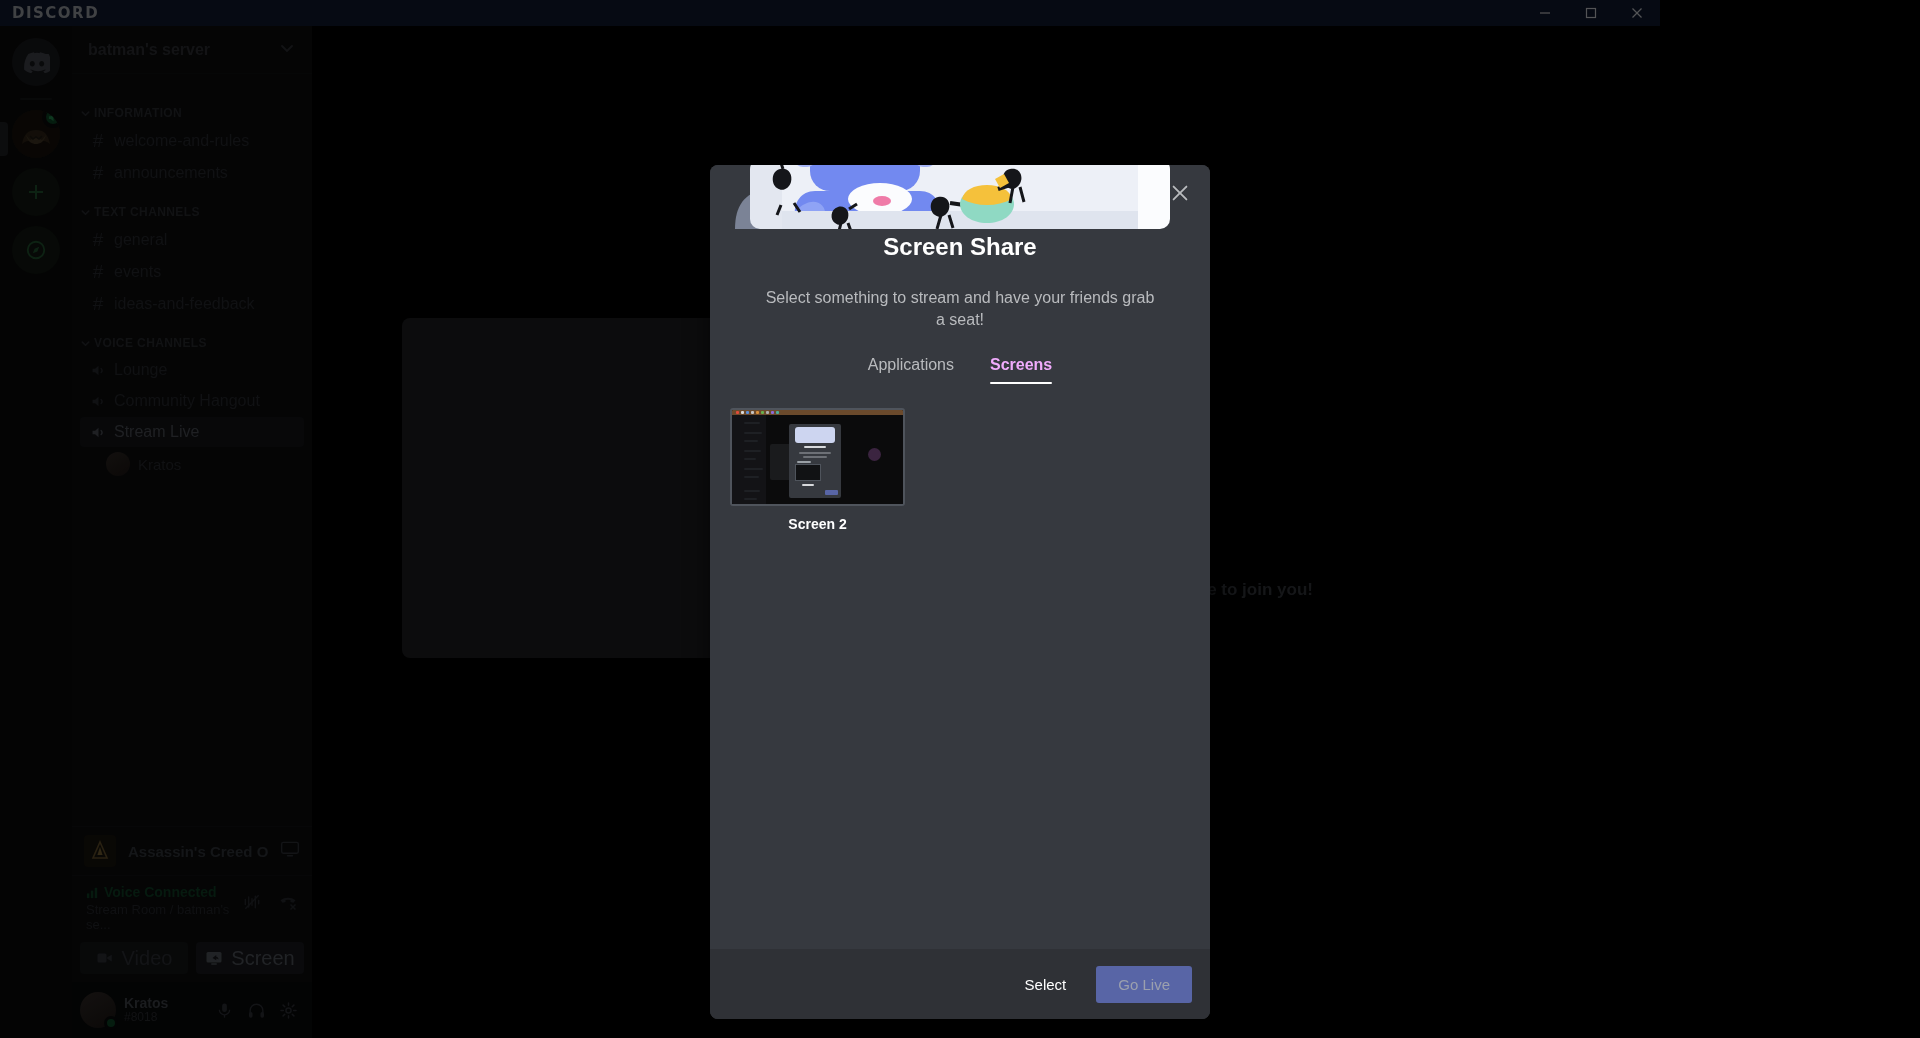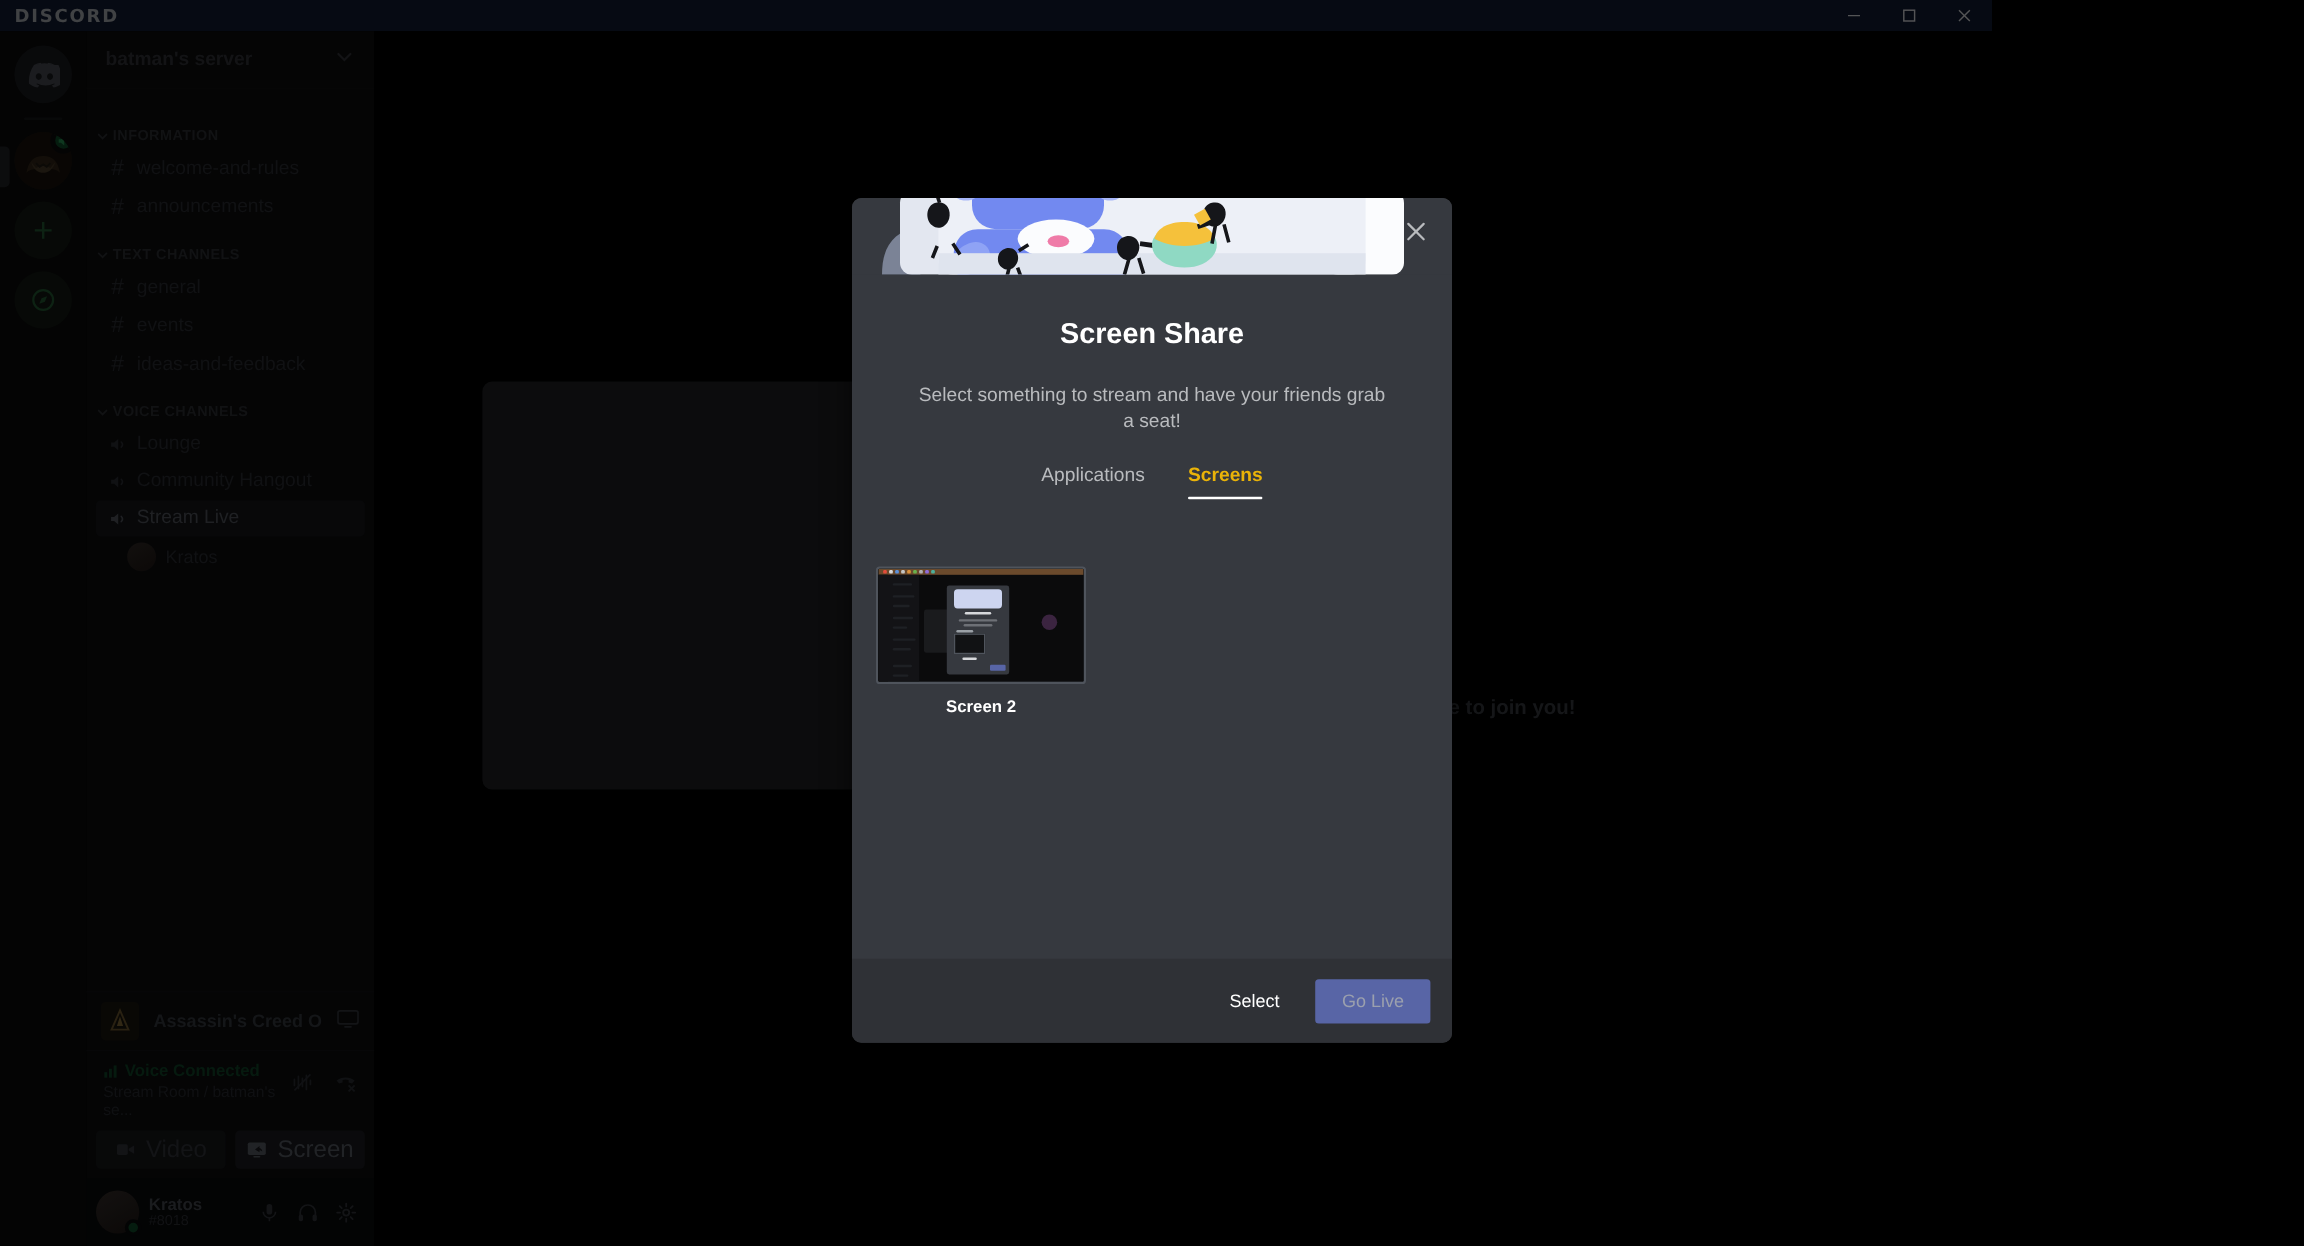--- a/index.html
+++ b/index.html
@@ -133,37 +133,36 @@
   .empty-text { color: #2f3237; font-size: 17px; font-weight: 700; }
   .invite-btn {
     margin: 22px auto 0; width: 84px; height: 36px; border-radius: 18px;
     background: #141517; color: #2f3237; font-size: 15px;
     display: flex; align-items: center; justify-content: center;
   }
 
   
   .scrim { position: absolute; inset: 0; background: rgba(0,0,0,.55); }
   .modal {
-    position: absolute; left: 710px; top: 165px; width: 500px; height: 704px;
+    position: absolute; left: 710px; top: 165px; width: 500px; height: 854px;
     background: #36393f; border-radius: 8px; overflow: hidden;
     display: flex; flex-direction: column;
     box-shadow: 0 8px 24px rgba(0,0,0,.6);
-    gap: 32px;
   }
   .m-hero { position: relative; height: 64px; flex: none; overflow: hidden; background: #36393f; }
   .m-close {
     position: absolute; right: 16px; top: 14px; width: 28px; height: 28px;
     display: flex; align-items: center; justify-content: center; color: #b9bbbe; z-index: 5;
   }
   .m-body { padding: 4px 20px 0; text-align: center; flex: none; }
   .m-title { color: #fff; font-size: 24px; font-weight: 700; }
   .m-sub { color: #b9bbbe; font-size: 16px; line-height: 1.35; margin-top: 26px; padding: 0 34px; }
   .m-tabs { display: flex; justify-content: center; gap: 36px; margin-top: 26px; }
   .m-tab { color: #b9bbbe; font-size: 16px; padding-bottom: 10px; position: relative; }
-  .m-tab.active { color: #eab308; font-weight: 700; }
+  .m-tab.active { color: #f0abfc; font-weight: 700; }
   .m-tab.active::after {
     content: ""; position: absolute; left: 0; right: 0; bottom: 0;
     height: 2px; background: #fff; border-radius: 2px;
   }
   .m-sources { flex: 1; padding: 24px 20px 0; overflow: hidden; }
   .src { width: 175px; cursor: pointer; }
   .src-thumb {
     width: 175px; height: 98px; border-radius: 3px; overflow: hidden;
     position: relative; background: #000; border: 2px solid #4f545c;
   }

